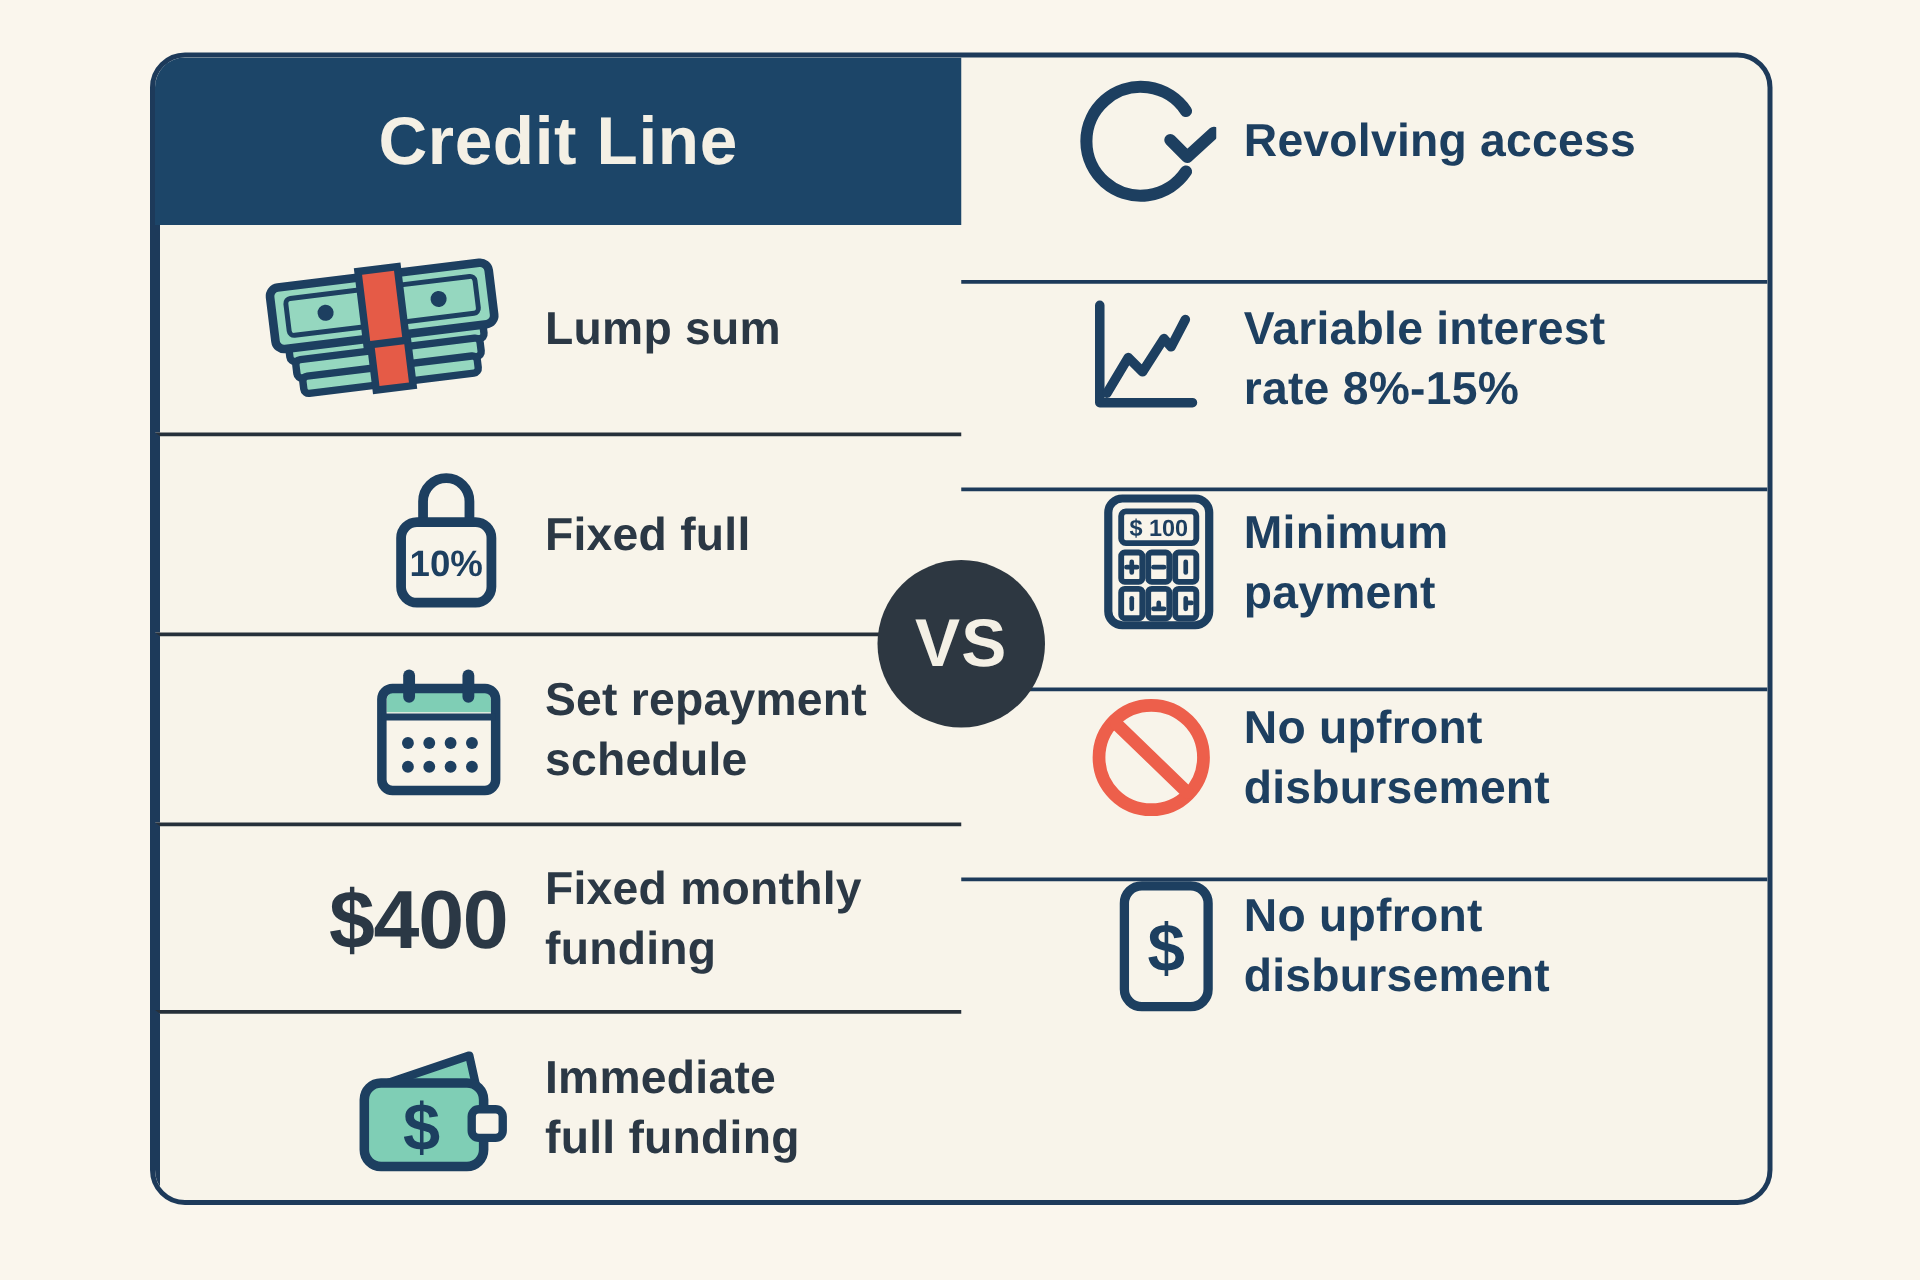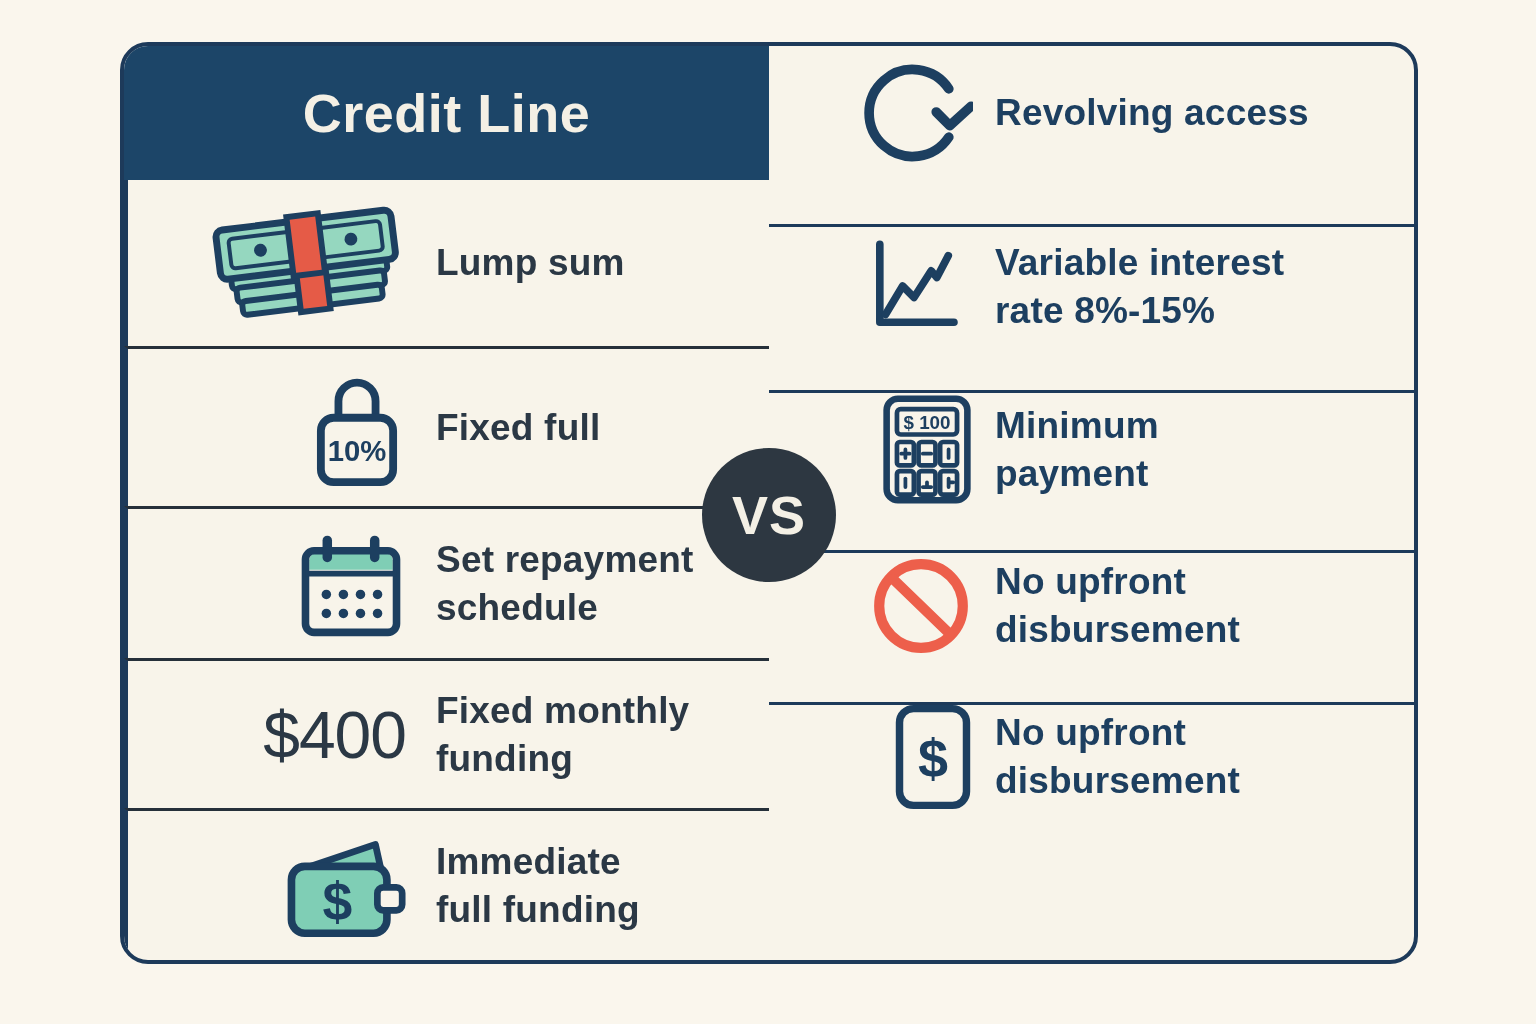--- a/index.html
+++ b/index.html
@@ -24,21 +24,21 @@
   .cell-left{padding-left:44px;}
   .cell-right{padding-left:68px;border-left:4px solid var(--line-left);}
   .cell-left.lined{border-top:3px solid var(--line-left);margin-top:44px;}
   .cell-right.lined{border-top:3px solid var(--line-right);}
   .icon-box{display:flex;align-items:center;justify-content:flex-end;flex:0 0 auto;}
   .cell-left .icon-box{width:160px;margin-right:22px;}
   .cell-right .icon-box{width:210px;margin-right:30px;}
   .label{font-size:37px;font-weight:700;line-height:1.28;white-space:pre-line;letter-spacing:.2px;}
   .label-left{color:var(--navy);}
   .label-right{color:var(--charcoal-text);}
-  .amount{font-size:66px;font-weight:400;color:var(--charcoal-text);letter-spacing:-1px;}
+  .amount{font-size:66px;font-weight:700;color:var(--charcoal-text);letter-spacing:-1px;}
   .vs-badge{
     position:absolute;left:50%;top:469px;transform:translate(-50%,-50%);
     width:134px;height:134px;border-radius:50%;background:var(--charcoal);
     display:flex;align-items:center;justify-content:center;
     color:var(--cream-text);font-size:54px;font-weight:700;letter-spacing:1px;
   }
   svg text{font-family:"Liberation Sans","DejaVu Sans",sans-serif;font-weight:700;fill:var(--navy);}
 </style>
 </head>
 <body>

